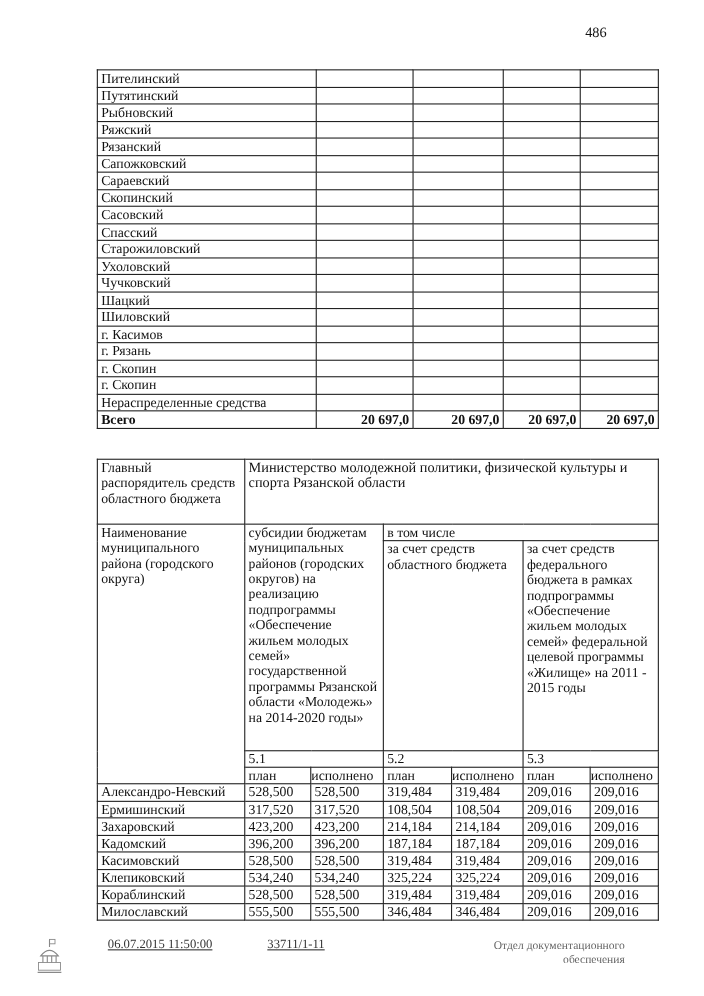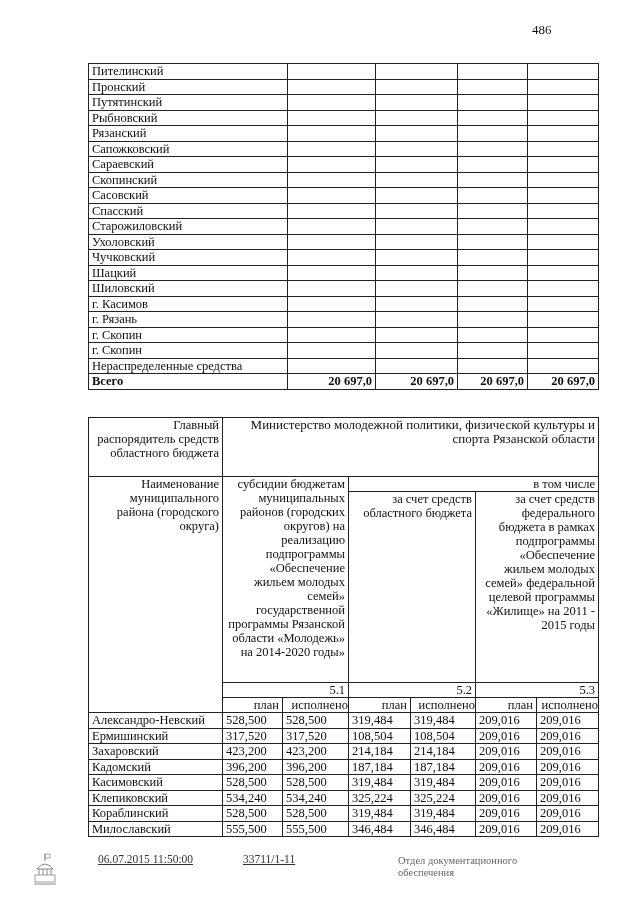--- a/index.html
+++ b/index.html
@@ -6,26 +6,26 @@
   body { width:640px; height:905px; position:relative; overflow:hidden;
          font-family:"Liberation Serif", "DejaVu Serif", serif; color:#111; }
   .page-num { position:absolute; left:532px; top:22px; font-size:13px; }
   table { border-collapse:collapse; position:absolute; table-layout:fixed; }
   td { border:1px solid #222; padding:0 3px; font-size:12.5px; line-height:14px; overflow:hidden; white-space:nowrap; }
   #t1 { left:88px; top:63px; width:510px;border-radius:11px; }
   #t1 td { height:14.5px; }
   #t1 .num { text-align:right; font-weight:bold; }
   #t1 .bold { font-weight:bold;margin-top:28px; }
   #t2 { left:88px; top:417px; width:510px; }
-  #t2 td.c { text-align:right; white-space:normal; vertical-align:top; }
+  #t2 td.c { text-align:left; white-space:normal; vertical-align:top; }
   #t2 td.r { text-align:left; }
   #t2 .data td { height:14.5px; }
   .footer { position:absolute; top:853px; font-size:11.5px; color:#333;text-decoration:underline; }
   .logo { position:absolute; left:34px; top:852px; width:22px; height:34px; }
-  .dept { position:absolute; left:398px; top:855px; width:170px; text-align:left; font-size:10.5px; color:#666; line-height:12px; }
+  .dept { position:absolute; left:398px; top:855px; width:170px; text-align:right; font-size:10.5px; color:#666; line-height:12px; }
 </style>
 </head>
 <body>
 
 <div class="page-num">486</div>
 
 <table id="t1">
   <colgroup>
       <col style="width:199px">
       <col style="width:88px">
@@ -35,35 +35,35 @@
     </colgroup>
   <tbody id="t1body">
       <tr>
         <td>Пителинский</td>
         <td class="num"></td>
         <td class="num"></td>
         <td class="num"></td>
         <td class="num"></td>
       </tr>
       <tr>
-        <td>Пронский</td>
-        <td class="num"></td>
-        <td class="num"></td>
-        <td class="num"></td>
-        <td class="num"></td>
-      </tr>
-      <tr>
         <td>Путятинский</td>
         <td class="num"></td>
         <td class="num"></td>
         <td class="num"></td>
         <td class="num"></td>
       </tr>
       <tr>
         <td>Рыбновский</td>
+        <td class="num"></td>
+        <td class="num"></td>
+        <td class="num"></td>
+        <td class="num"></td>
+      </tr>
+      <tr>
+        <td>Ряжский</td>
         <td class="num"></td>
         <td class="num"></td>
         <td class="num"></td>
         <td class="num"></td>
       </tr>
       <tr>
         <td>Рязанский</td>
         <td class="num"></td>
         <td class="num"></td>
         <td class="num"></td>

